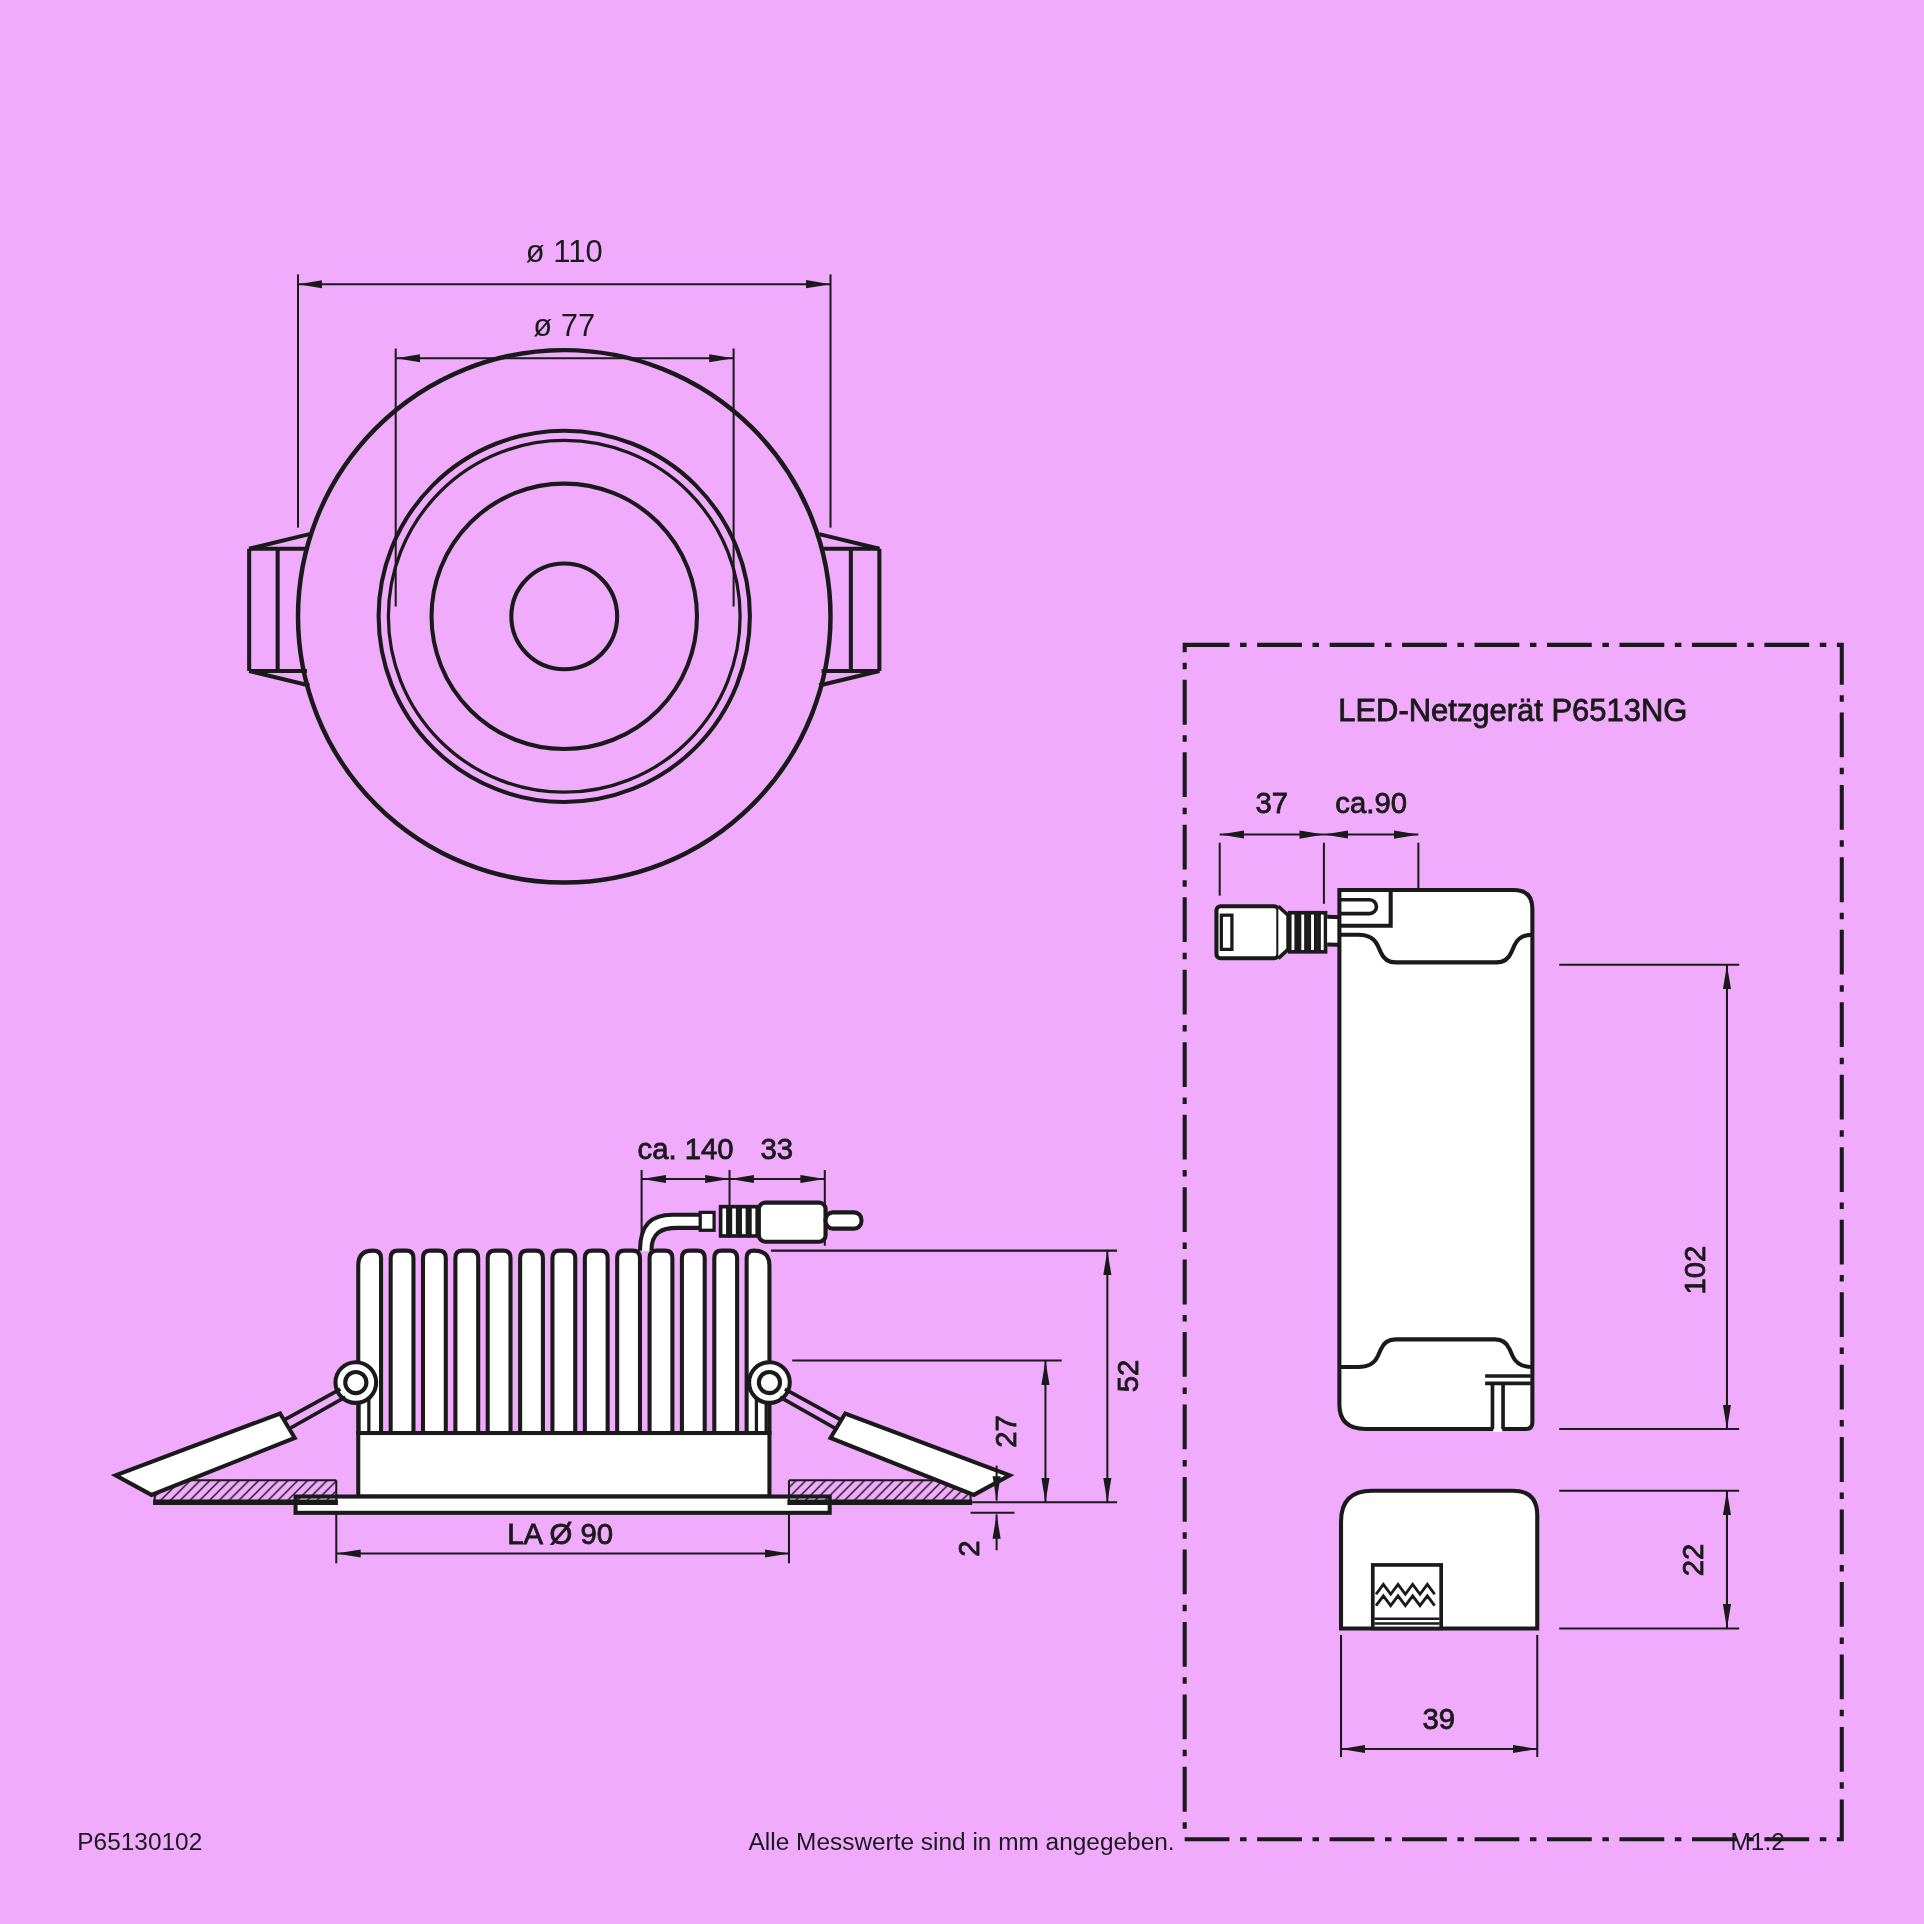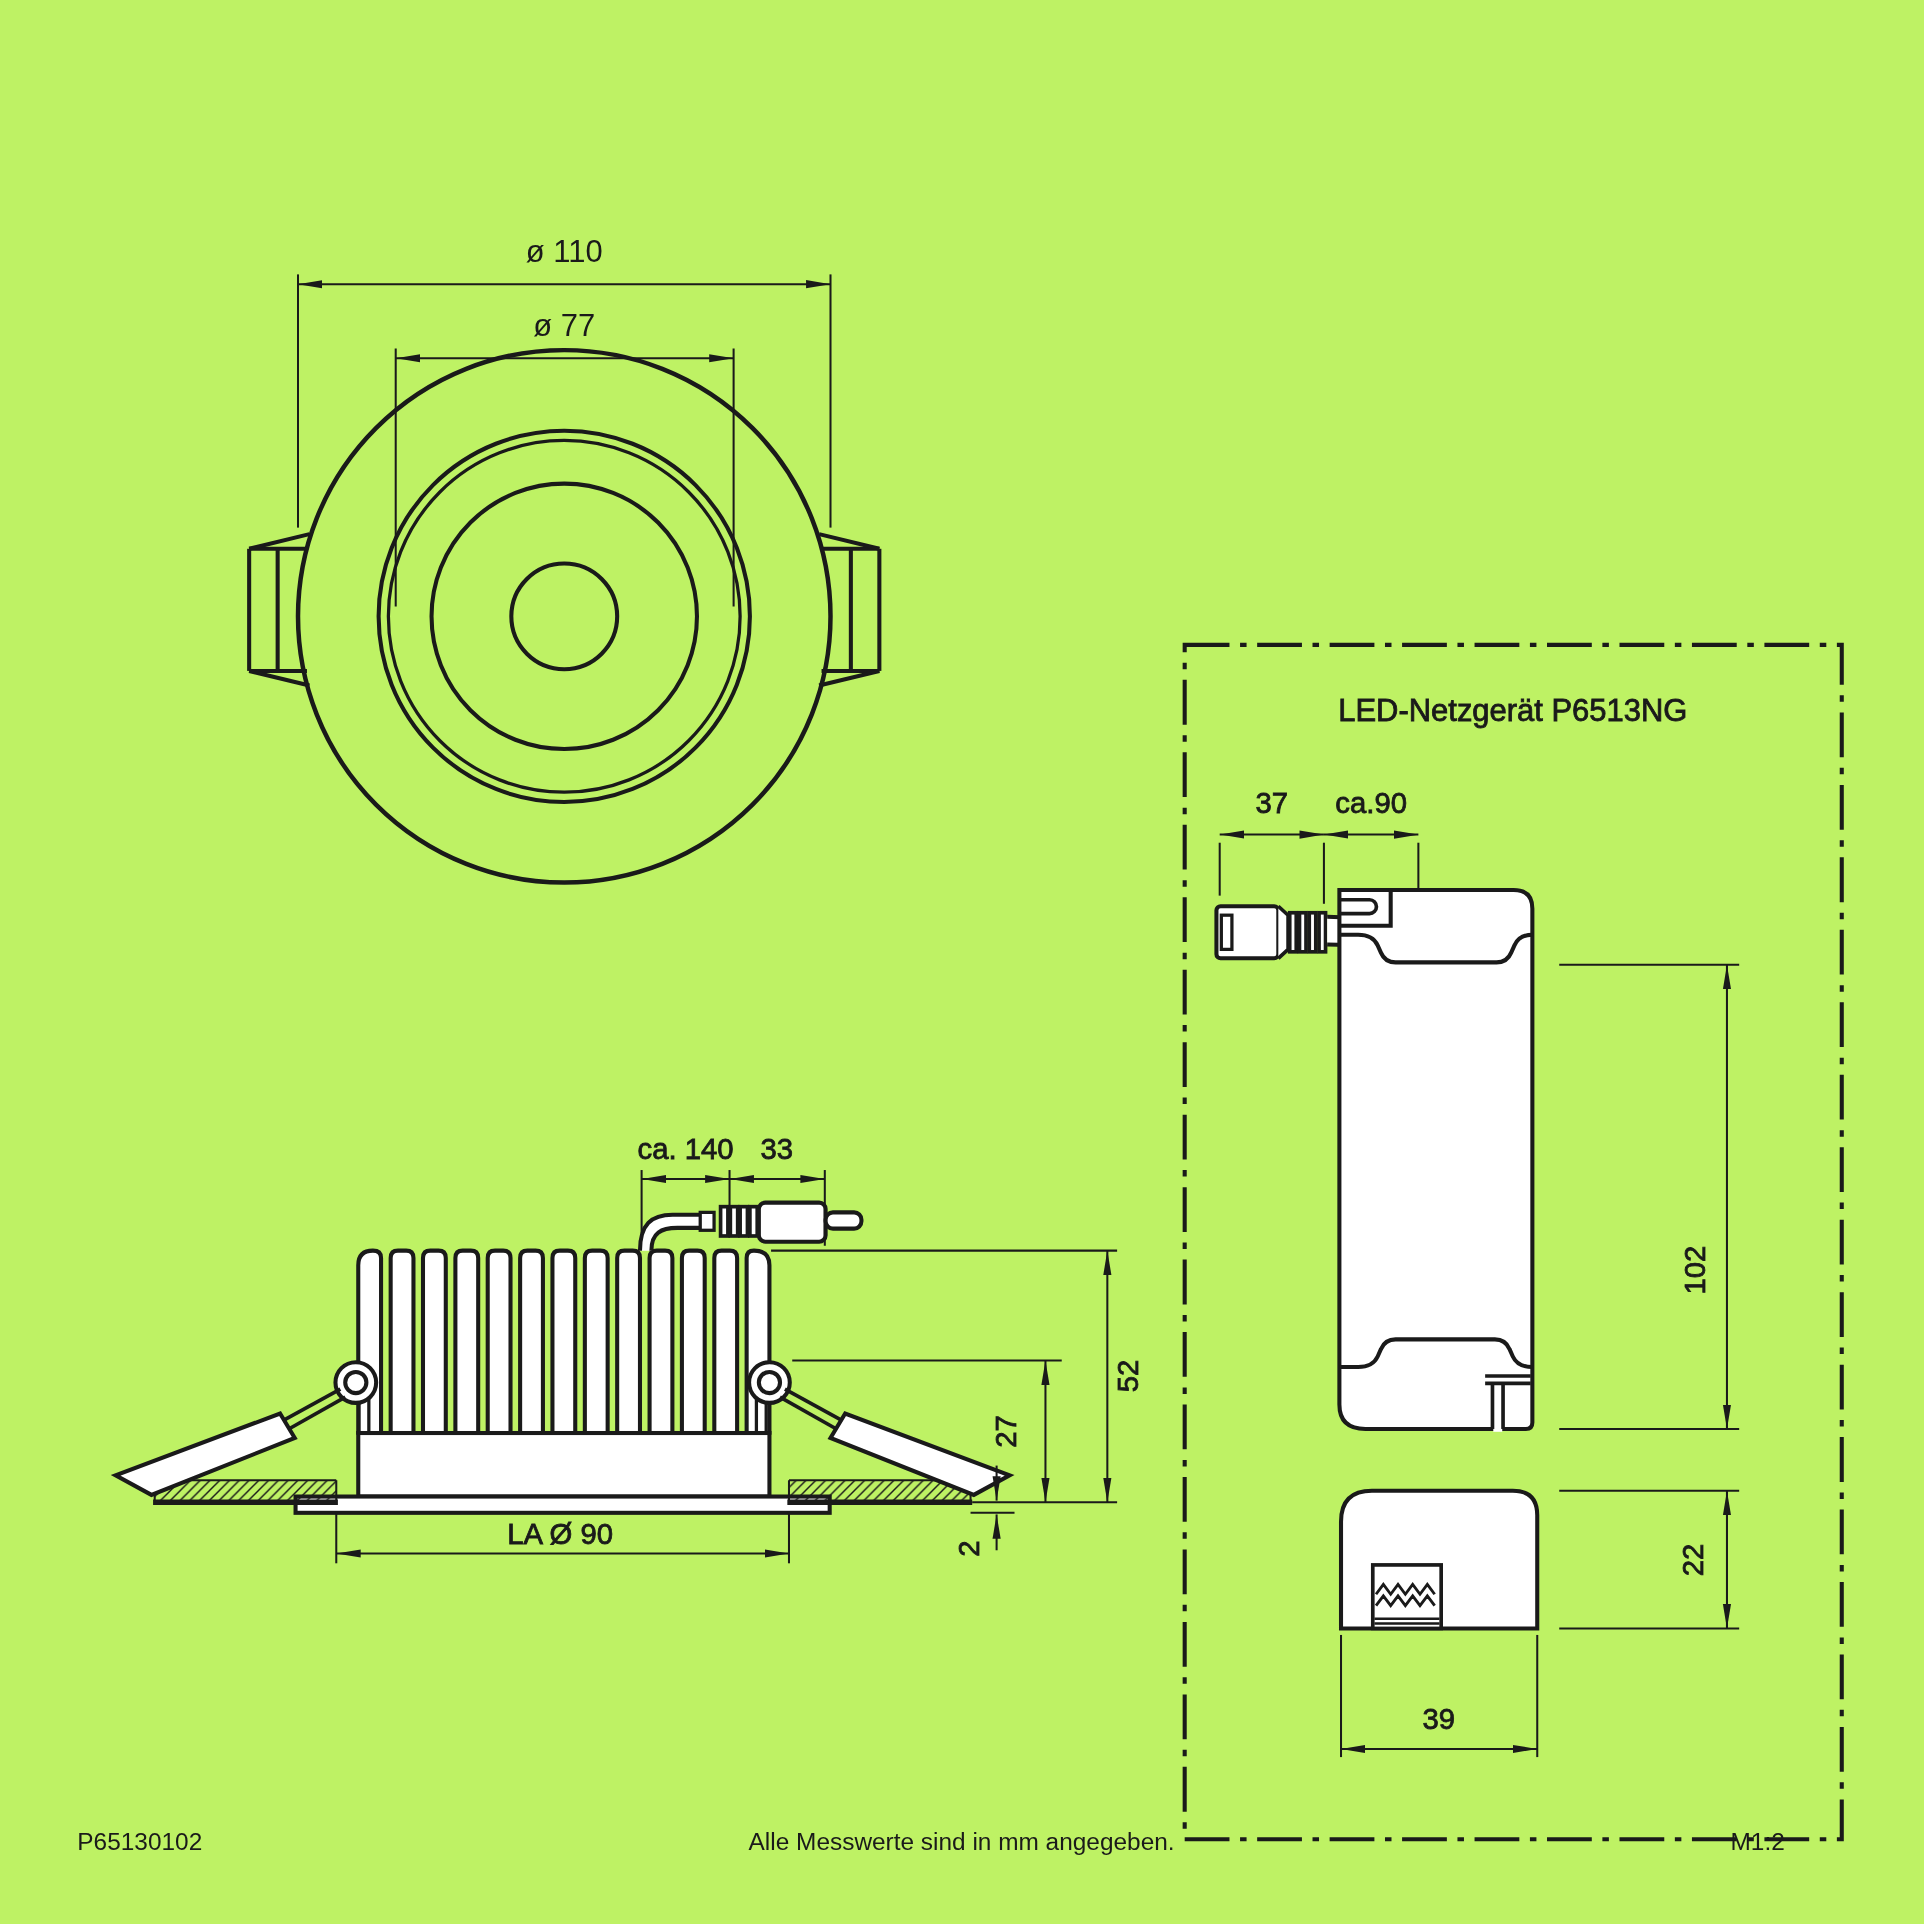--- a/index.html
+++ b/index.html
@@ -1,16 +1,16 @@
 <!DOCTYPE html>
 <html style="font-size:13px"><head>
 <meta charset="utf-8">
 <style>
   html,body{margin:0;padding:0;background:#fff;}
-  .sheet{width:1924px;height:1924px;position:relative;background:#bef264;text-align:center;}
+  .sheet{width:1924px;height:1924px;position:relative;background:#f0abfc;text-align:center;}
   svg{display:block;}
   text{font-family:"Liberation Sans","DejaVu Sans",sans-serif;fill:#1a1a1a;}
   .dim{font-size:36px;}
   .dim-big{font-size:38px;}
   .title{font-size:38px;}
   .footer{font-size:30px;}
 </style>
 </head>
 <body>
 

